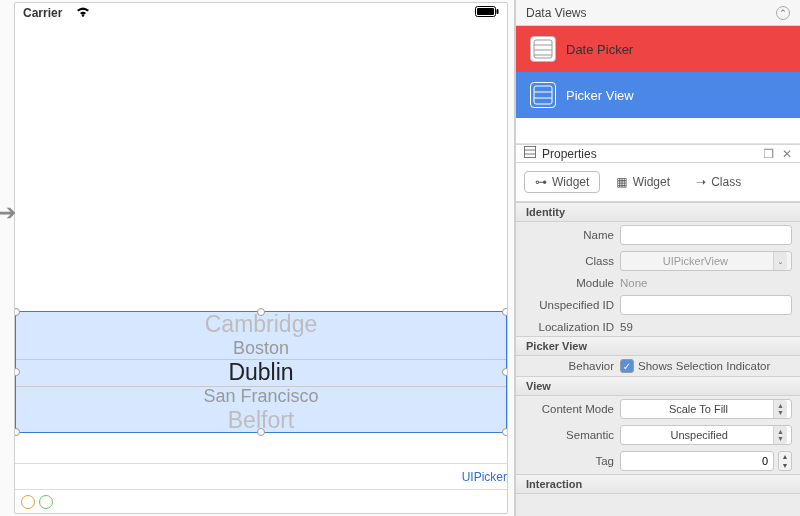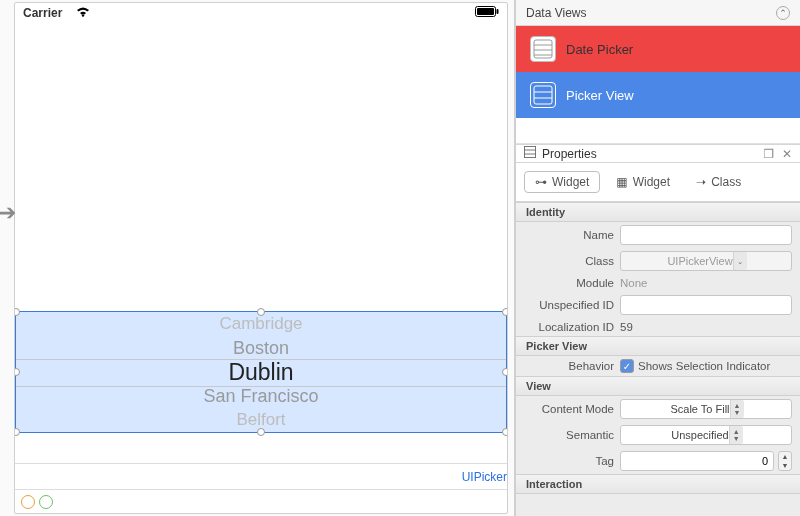--- a/index.html
+++ b/index.html
@@ -79,21 +79,21 @@
     left: 0; right: 0;
     top: 0; bottom: 0;
     display: flex;
     flex-direction: column;
     align-items: center;
     justify-content: center;
   }
   .picker-row {
     height: 24px;
     line-height: 24px;
-    font-size: 17px;
+    font-size: 23px;
     color: #bdbdbd;
     width: 100%;
     text-align: center;
   }
   .picker-row.near { color: #9a9a9a; font-size: 18px; }
   .picker-row.selected {
     color: #222;
     font-size: 23px;
     font-weight: 400;
   }
@@ -246,21 +246,22 @@
     flex: 1;
     height: 20px;
     border: 1px solid #c7c7c7;
     border-radius: 3px;
     background: #fff;
     display: flex;
     align-items: center;
     padding: 0 4px 0 6px;
     font-size: 11px;
     color: #444;
-    justify-content: center;
+    justify-content: flex-end;
+    gap: 45px;
   }
   .combo.readonly { background: #f4f4f4; color: #9a9a9a; }
   .combo .caret {
     width: 14px;
     text-align: center;
     color: #666;
     background: #e8e8e8;
     border-left: 1px solid #d4d4d4;
     border-radius: 0 2px 2px 0;
     height: 100%;

